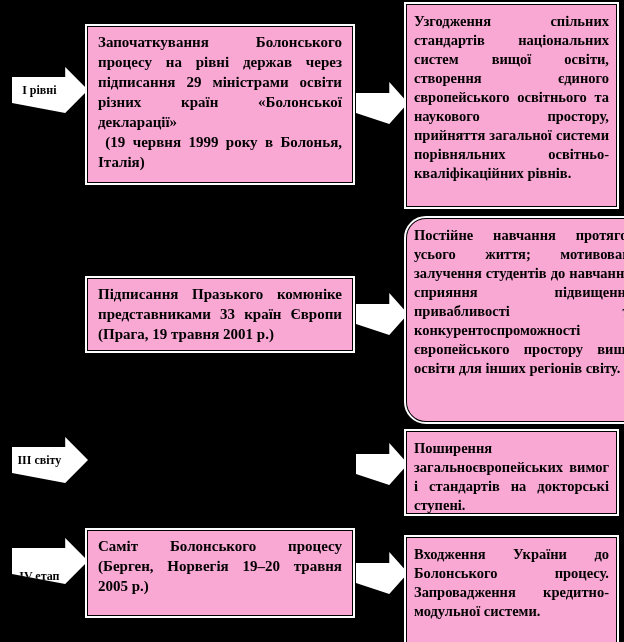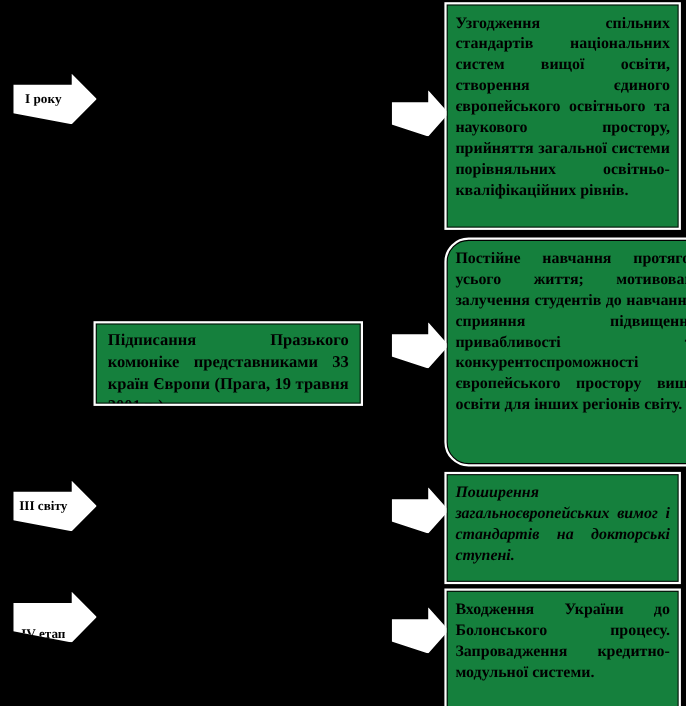--- a/index.html
+++ b/index.html
@@ -6,21 +6,21 @@
   .canvas {
     position: relative;
     width: 624px;
     height: 642px;
     background: #000000;
     overflow: hidden;
     font-family: "Liberation Serif", "DejaVu Serif", serif;
   }
   .box {
     position: absolute;
-    background: #15803d;
+    background: #f9a8d4;
     border: 1px solid #000000;
     outline: 2px solid #ffffff;
     box-sizing: border-box;
     color: #000000;
   }
   .box p {
     margin: 0;
     font-weight: bold;
     text-align: justify;
     color: #000000;
@@ -55,45 +55,53 @@
     background: #ffffff;
     clip-path: polygon(0% 26%, 64% 26%, 64% 0%, 100% 50%, 64% 100%, 0% 74%);
   }
 </style>
 </head>
 <body>
 
 <div class="canvas">
 
   <div class="stage-arrow" style="top:67px;">
-    <span>I року</span>
+    <span>I рівні</span>
+  </div>
+  <div class="box mid-box" style="left:87px; top:26px; width:266px; height:157px;">
+    <p>Започаткування Болонського процесу на рівні держав через підписання 29 міністрами освіти різних країн «Болонської декларації»</p>
+    <p class="note">&nbsp;(19 червня 1999 року в Болонья, Італія)</p>
   </div>
   <div class="link-arrow" style="top:82px;"></div>
   <div class="box right-box" style="left:406px; top:4px; width:211px; height:203px;">
     <p>Узгодження спільних стандартів національних систем вищої освіти, створення єдиного європейського освітнього та наукового простору, прийняття загальної системи порівняльних освітньо-кваліфікаційних рівнів.</p>
   </div>
 
-  <div class="box mid-box" style="left:87px; top:294px; width:241px; height:73px;">
+  <div class="box mid-box" style="left:87px; top:278px; width:266px; height:73px;">
     <p>Підписання Празького комюніке представниками 33 країн Європи (Прага, 19 травня 2001 р.)</p>
 
   </div>
   <div class="link-arrow" style="top:293px;"></div>
   <div class="box right-box" style="left:406px; top:218px; width:239px; height:204px;border-radius:20px;">
     <p>Постійне навчання протягом усього життя; мотивоване залучення студентів до навчання; сприяння підвищенню привабливості та конкурентоспроможності європейського простору вищої освіти для інших регіонів світу.</p>
   </div>
 
   <div class="stage-arrow" style="top:437px;">
     <span>III світу</span>
   </div>
   <div class="link-arrow" style="top:443px;"></div>
-  <div class="box right-box" style="left:406px; top:431px; width:211px; height:98px;font-style:italic;">
+  <div class="box right-box" style="left:406px; top:431px; width:211px; height:83px;">
     <p>Поширення загальноєвропейських вимог і стандартів на докторські ступені.</p>
   </div>
 
   <div class="stage-arrow" style="top:538px;align-items:flex-end;">
     <span>IV етап</span>
+  </div>
+  <div class="box mid-box" style="left:87px; top:530px; width:266px; height:86px;">
+    <p>Саміт Болонського процесу (Берген, Норвегія 19–20 травня 2005 р.)</p>
+
   </div>
   <div class="link-arrow" style="top:552px;"></div>
   <div class="box right-box" style="left:406px; top:537px; width:211px; height:120px;">
     <p>Входження України до Болонського процесу. Запровадження кредитно-модульної системи.</p>
   </div>
 
 </div>
 
 </body></html>

